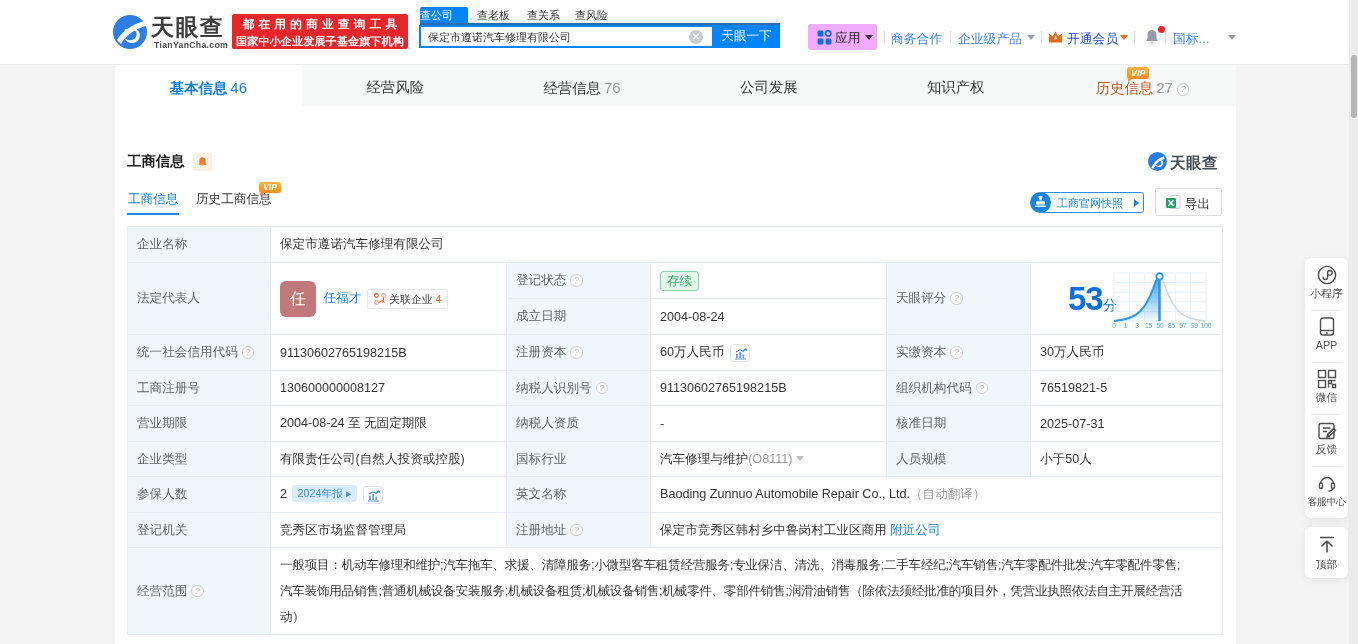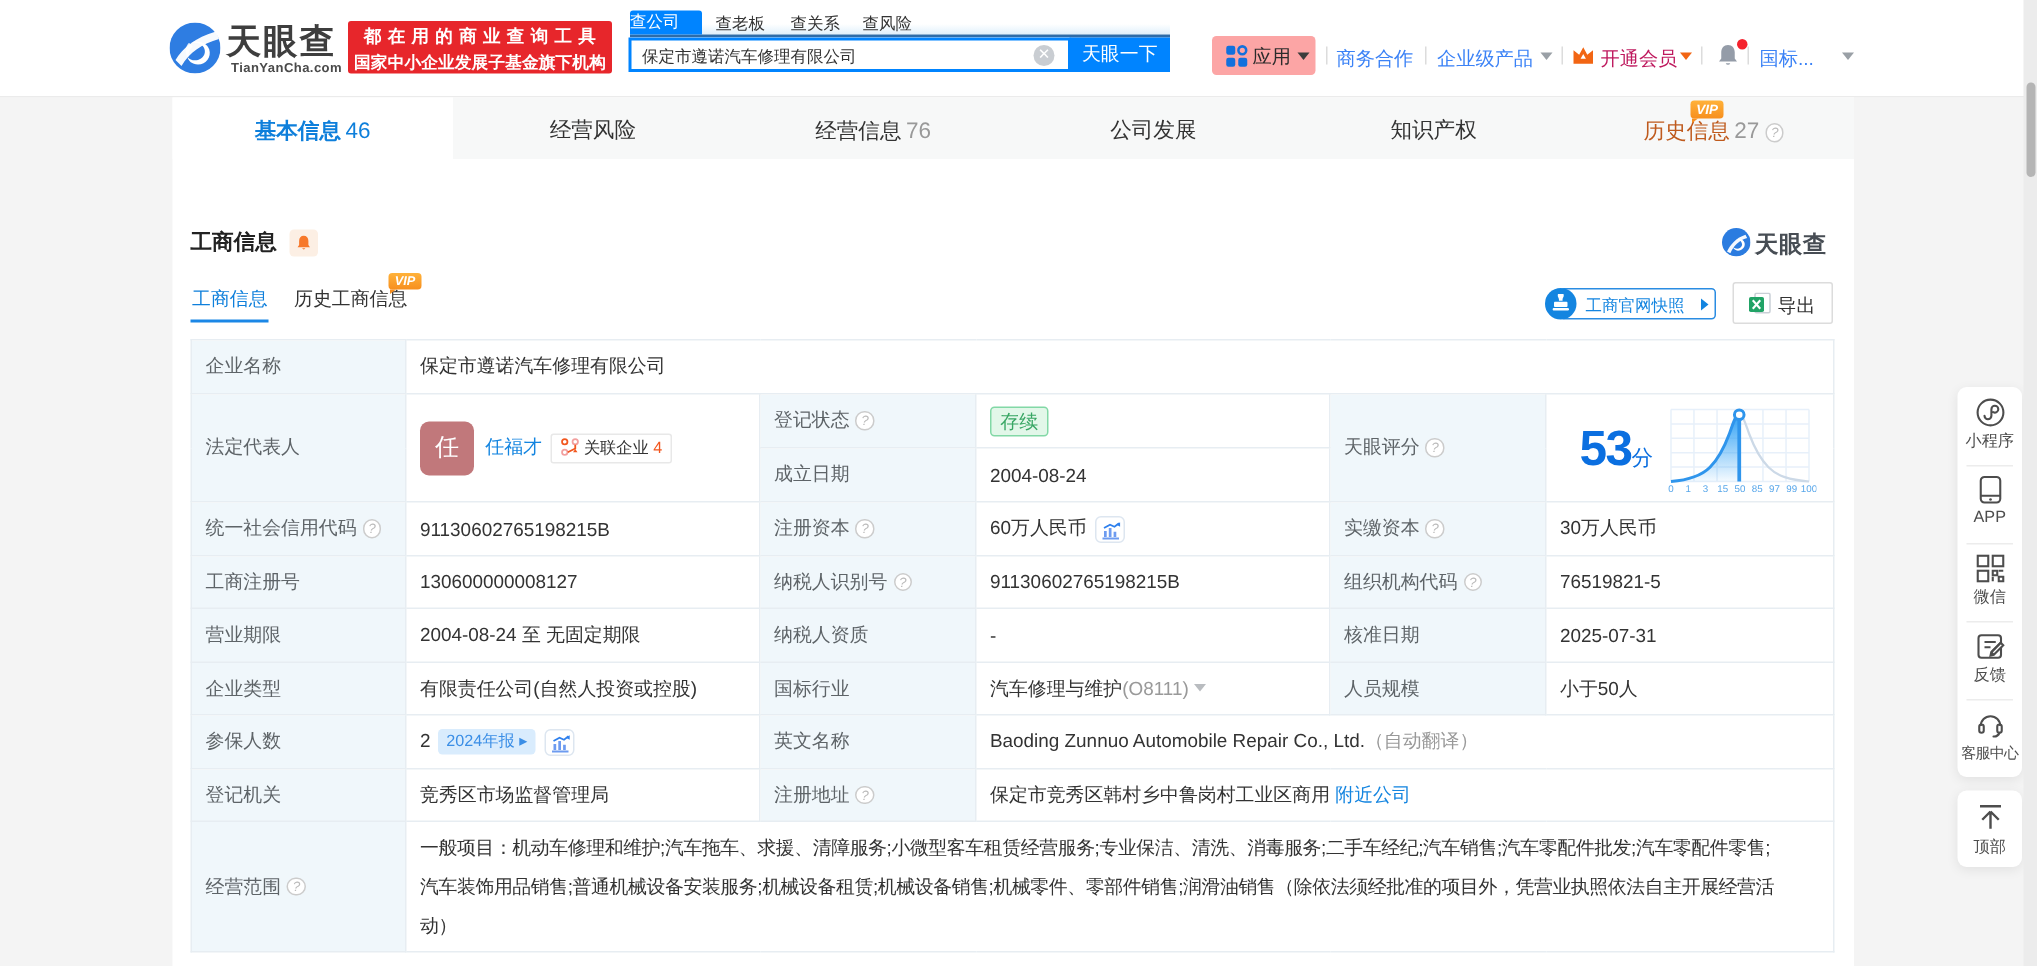--- a/index.html
+++ b/index.html
@@ -16,27 +16,27 @@
 
 .stab{position:absolute;top:8px;font-size:11px;color:#333}
 #st1{position:absolute;left:420px;top:7px;width:48px;height:16px;background:#0084ff;color:#fff;font-size:11px;text-align:left;line-height:16px;border-radius:2px 2px 0 0}
 #stband{position:absolute;left:420px;top:16px;width:360px;height:7px;background:linear-gradient(180deg,rgba(233,246,253,0),#dff0fb)}
 #stline{position:absolute;left:420px;top:23px;width:360px;height:2px;background:#2e6ca8}
 #sinput{position:absolute;left:419px;top:25px;width:295px;height:23px;border:2px solid #0084ff;background:#fff}
 #sinput span{position:absolute;left:7px;top:3px;font-size:11px;color:#333}
 #sclear{position:absolute;left:689px;top:30px;width:14px;height:14px;border-radius:50%;background:#c9cdd2;color:#fff;font-size:10px;line-height:14px;text-align:center}
 #sbtn{position:absolute;left:713px;top:25px;width:67px;height:23px;background:#0084ff;color:#fff;font-size:12.6px;text-align:center;line-height:23px}
 
-#appbtn{position:absolute;left:808px;top:24px;width:69px;height:26px;background:#fca5a5;border-radius:3px}
+#appbtn{position:absolute;left:808px;top:24px;width:69px;height:26px;background:#f0abfc;border-radius:3px}
 #appbtn .t{position:absolute;left:27px;top:6px;font-size:12.8px;color:#2b2b2b}
 .car{display:inline-block;width:0;height:0;border-left:4px solid transparent;border-right:4px solid transparent;border-top:5px solid #6b6b6b}
 #appbtn .car{position:absolute;left:57px;top:11px;border-top-color:#3c3c3c}
 .hsep{position:absolute;top:31px;width:1px;height:12px;background:#dcdcdc}
 .hnav{position:absolute;top:31px;font-size:12.8px;color:#3b82f6;white-space:nowrap}
-#vipnav{color:#be185d}
+#vipnav{color:#1d4ed8}
 .gcar{position:absolute;top:35px;width:0;height:0;border-left:4px solid transparent;border-right:4px solid transparent;border-top:5px solid #9aa0a6}
 
 #card{position:absolute;left:115px;top:65px;width:1121px;height:579px;background:#fff}
 #strip{position:absolute;left:0;top:0;width:1121px;height:41px;background:#f7f8f8;display:flex}
 #strip .tb{flex:1;text-align:center;line-height:45px;font-size:14.4px;color:#333;white-space:nowrap;position:relative}
 #strip .tb small{font-size:15px;color:#999;margin-left:3px}
 #strip .tb.on{background:#fff;color:#0e7fdb;font-weight:bold}
 #strip .tb.on small{color:#0e7fdb;font-weight:normal}
 #strip .tb.his{color:#bf5a1d}
 .q{display:inline-block;width:12.5px;height:12.5px;border:1px solid #ccc;border-radius:50%;color:#bbb;font-size:9px;line-height:11px;text-align:center;vertical-align:1px;margin-left:4px;background:#fff}
@@ -207,21 +207,21 @@
       <td rowspan="2"><span class="avatar">任</span> <a class="bl" style="margin:0 6px 0 4px">任福才</a><span class="relbadge"><svg width="12" height="12" viewBox="0 0 12 12" style="vertical-align:-2px;margin-right:3px">
                 <circle cx="2.5" cy="2.5" r="1.8" fill="none" stroke="#f2571f" stroke-width="1.2"></circle>
                 <circle cx="9.5" cy="2.5" r="1.8" fill="none" stroke="#f2a09f" stroke-width="1.2"></circle>
                 <circle cx="2.5" cy="9.5" r="1.8" fill="none" stroke="#f2a09f" stroke-width="1.2"></circle>
                 <path d="M9.5,4.5 L9.5,7 L4.5,9.5" fill="none" stroke="#f2571f" stroke-width="1.2"></path>
                 <path d="M8,9.5 l3,0 -1.5,-2.2 Z" fill="#f2571f"></path>
               </svg>关联企业<b>4</b></span></td>
       <td class="l">登记状态<i class="q">?</i></td>
       <td><span class="tag-green">存续</span></td>
       <td class="l" rowspan="2">天眼评分<i class="q">?</i></td>
-      <td rowspan="2" style="position:relative"><span id="score53" style="margin-left:13px">53</span><span id="scorefen">分</span>
+      <td rowspan="2" style="position:relative"><span id="score53" style="margin-left:28px">53</span><span id="scorefen">分</span>
         <svg width="99" height="58" viewBox="0 0 99 58" style="position:absolute;right:11px;top:8px">
           <defs>
                 <linearGradient id="gfill" x1="0" y1="0" x2="0" y2="1">
                   <stop offset="0" stop-color="#2da0f5"></stop>
                   <stop offset="1" stop-color="#2da0f5" stop-opacity="0.05"></stop>
                 </linearGradient>
               </defs>
           <g stroke="#e7f0fa" stroke-width="1">
             <path d="M2,2 L94,2 M2,11.6 L94,11.6 M2,21.2 L94,21.2 M2,30.8 L94,30.8 M2,40.4 L94,40.4 M2,50 L94,50"></path>
             <path d="M2,2 L2,50 M17.3,2 L17.3,50 M32.7,2 L32.7,50 M48,2 L48,50 M63.3,2 L63.3,50 M78.7,2 L78.7,50 M94,2 L94,50"></path>

